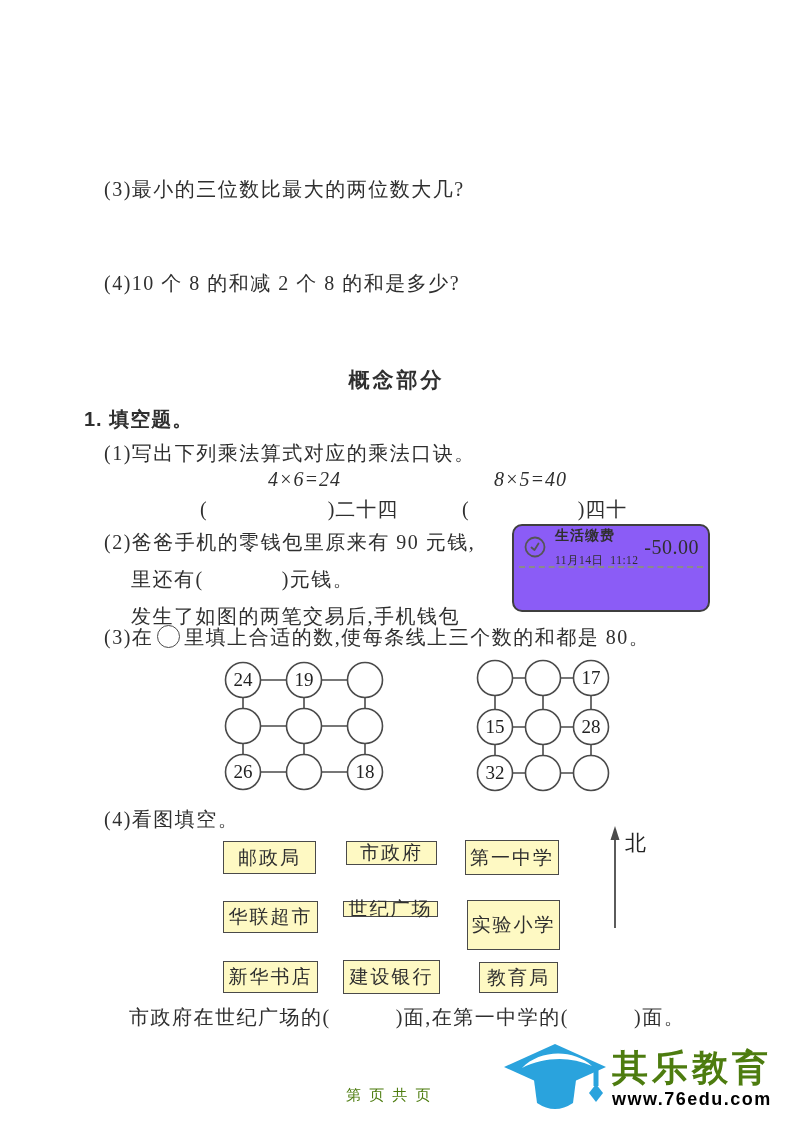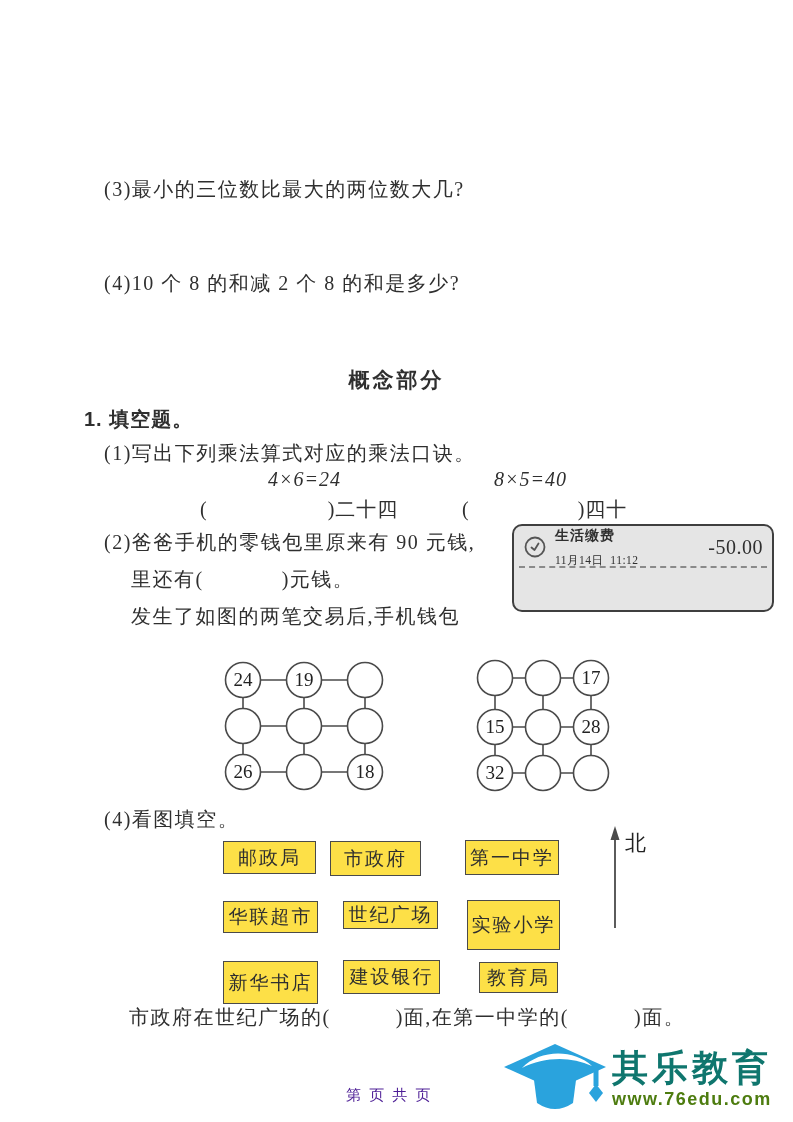--- a/index.html
+++ b/index.html
@@ -12,44 +12,44 @@
   .abs{position:absolute;}
   .qtext{font-size:20px;letter-spacing:1.5px;white-space:pre;}
   .hd{font-family:"Liberation Sans","DejaVu Sans",sans-serif;font-weight:bold;}
   .section-heading{left:0;right:0;top:366px;text-align:center;font-size:21px;letter-spacing:3px;}
   .q1-title{left:84px;top:406px;font-size:20px;letter-spacing:1px;}
   .eq{font-size:20px;letter-spacing:1px;white-space:pre;font-style:italic;}
   .mnemonic{font-size:20px;white-space:pre;letter-spacing:1px;}
   .wallet-line{font-size:20px;letter-spacing:1.5px;white-space:pre;line-height:37px;}
   
   .txn-panel{
-    left:512px;top:524px;width:262px;height:88px;
-    border:2px solid #3f3f3f;border-radius:10px;background:#e5e5e5;box-sizing:border-box;
+    left:512px;top:524px;width:198px;height:88px;
+    border:2px solid #3f3f3f;border-radius:10px;background:#8b5cf6;box-sizing:border-box;
   }
   .txn-row{display:flex;align-items:center;gap:7px;padding:4px 9px 2px 8px;height:40px;box-sizing:border-box;}
   .txn-icon{flex:0 0 26px;display:flex;align-items:center;justify-content:center;}
   .txn-main{flex:1;min-width:0;}
   .txn-title{font-size:14px;font-weight:bold;letter-spacing:1px;white-space:nowrap;}
   .txn-date{font-size:11.5px;margin-top:8px;letter-spacing:0.5px;white-space:pre;}
   .txn-amount{font-size:20px;letter-spacing:0.5px;text-align:right;}
   .txn-divider{border-top:2px dashed #8a8a8a;margin:0 5px;}
   
   .inline-circle{
     display:inline-block;width:21px;height:21px;border:1.6px solid #4a4a4a;
     border-radius:50%;vertical-align:-4px;margin:0 4px;
   }
   svg text{font-family:"Liberation Serif","DejaVu Serif",serif;}
   
   .mapbox{
     position:absolute;border:1.6px solid #4a4a4a;box-sizing:border-box;
     display:flex;align-items:center;justify-content:center;
-    font-size:19px;letter-spacing:2px;background:#fde047;
+    font-size:19px;letter-spacing:2px;background:#fef9c3;
   }
   .footer-label{left:346px;top:1086px;font-family:"Liberation Sans","DejaVu Sans",sans-serif;
-    font-size:15px;letter-spacing:2px;white-space:pre;color:#4c1d95;}
+    font-size:15px;letter-spacing:2px;white-space:pre;color:#4d7c0f;}
   .brand-name{left:612px;top:1044px;font-family:"Liberation Sans","DejaVu Sans",sans-serif;
     font-size:36px;font-weight:bold;letter-spacing:4px;}
   .brand-url{left:612px;top:1089px;font-family:"Liberation Sans","DejaVu Sans",sans-serif;
     font-size:18px;font-weight:bold;letter-spacing:1.5px;}
 </style>
 </head>
 <body>
 
 <div class="page">
 
@@ -81,20 +81,21 @@
       </span>
       <span class="txn-main">
         <div class="txn-title">生活缴费</div>
         <div class="txn-date">11月14日  11:12</div>
       </span>
       <span class="txn-amount">-50.00</span>
     </div>
     <div class="txn-divider"></div>
   </div>
 
+  <div class="abs qtext" style="left:104px;top:624px"><span>(3)在</span><span class="inline-circle"></span><span>里填上合适的数,使每条线上三个数的和都是 80。</span></div>
 
   <svg class="abs" style="left:210px;top:656px" width="195" height="140" viewBox="0 0 195 140">
     <g stroke="#4a4a4a" stroke-width="1.6">
       <line x1="33" y1="24" x2="155" y2="24"></line>
         <line x1="33" y1="70" x2="155" y2="70"></line>
         <line x1="33" y1="116" x2="155" y2="116"></line>
       <line x1="33" y1="24" x2="33" y2="116"></line>
         <line x1="94" y1="24" x2="94" y2="116"></line>
         <line x1="155" y1="24" x2="155" y2="116"></line>
     </g>
@@ -151,26 +152,26 @@
       <text x="118" y="77">28</text>
       <text x="22" y="123">32</text>
       <text x="70" y="123"></text>
       <text x="118" y="123"></text>
     </g>
   </svg>
 
   <div class="abs qtext" style="left:104px;top:806px">(4)看图填空。</div>
 
   <div class="mapbox" style="left:223px;top:841px;width:93px;height:33px">邮政局</div>
-  <div class="mapbox" style="left:330px;top:841px;width:91px;height:35px">市政府</div>
+  <div class="mapbox" style="left:346px;top:841px;width:91px;height:24px">市政府</div>
   <div class="mapbox" style="left:465px;top:840px;width:94px;height:35px">第一中学</div>
   <div class="mapbox" style="left:223px;top:901px;width:95px;height:32px">华联超市</div>
-  <div class="mapbox" style="left:343px;top:901px;width:95px;height:28px">世纪广场</div>
+  <div class="mapbox" style="left:343px;top:901px;width:95px;height:16px">世纪广场</div>
   <div class="mapbox" style="left:467px;top:900px;width:93px;height:50px">实验小学</div>
-  <div class="mapbox" style="left:223px;top:961px;width:95px;height:43px">新华书店</div>
+  <div class="mapbox" style="left:223px;top:961px;width:95px;height:32px">新华书店</div>
   <div class="mapbox" style="left:343px;top:960px;width:97px;height:34px">建设银行</div>
   <div class="mapbox" style="left:479px;top:962px;width:79px;height:31px">教育局</div>
 
   <svg class="abs" style="left:600px;top:824px" width="52" height="114" viewBox="0 0 52 114">
     <line x1="15" y1="12" x2="15" y2="104" stroke="#4a4a4a" stroke-width="1.8"></line>
     <polygon points="15,2 10.5,16 19.5,16" fill="#4a4a4a"></polygon>
     <text x="25" y="26" font-size="21" fill="#222">北</text>
   </svg>
 
   <div class="abs qtext" style="left:129px;top:1004px">市政府在世纪广场的(          )面,在第一中学的(          )面。</div>
@@ -179,16 +180,16 @@
 
   <div class="abs" style="left:500px;top:1042px">
     <svg width="110" height="78" viewBox="0 0 110 78">
       <polygon points="55,2 106,25 55,48 4,25" fill="#2aa3dd"></polygon>
       <path d="M22,26 C40,7 74,7 92,24 C70,14 44,15 22,26 Z" fill="#ffffff"></path>
       <path d="M34,38 L76,38 L73,61 Q55,73 37,61 Z" fill="#2aa3dd"></path>
       <line x1="96" y1="28" x2="96" y2="44" stroke="#2aa3dd" stroke-width="5"></line>
       <polygon points="96,42 103,51 96,60 89,51" fill="#2aa3dd"></polygon>
     </svg>
   </div>
-  <div class="abs brand-name" style="color:#0f766e">其乐教育</div>
-  <div class="abs brand-url" style="color:#4d7c0f">www.76edu.com</div>
+  <div class="abs brand-name" style="color:#4d7c0f">其乐教育</div>
+  <div class="abs brand-url" style="color:#000000">www.76edu.com</div>
 
 </div>
 
 </body></html>

